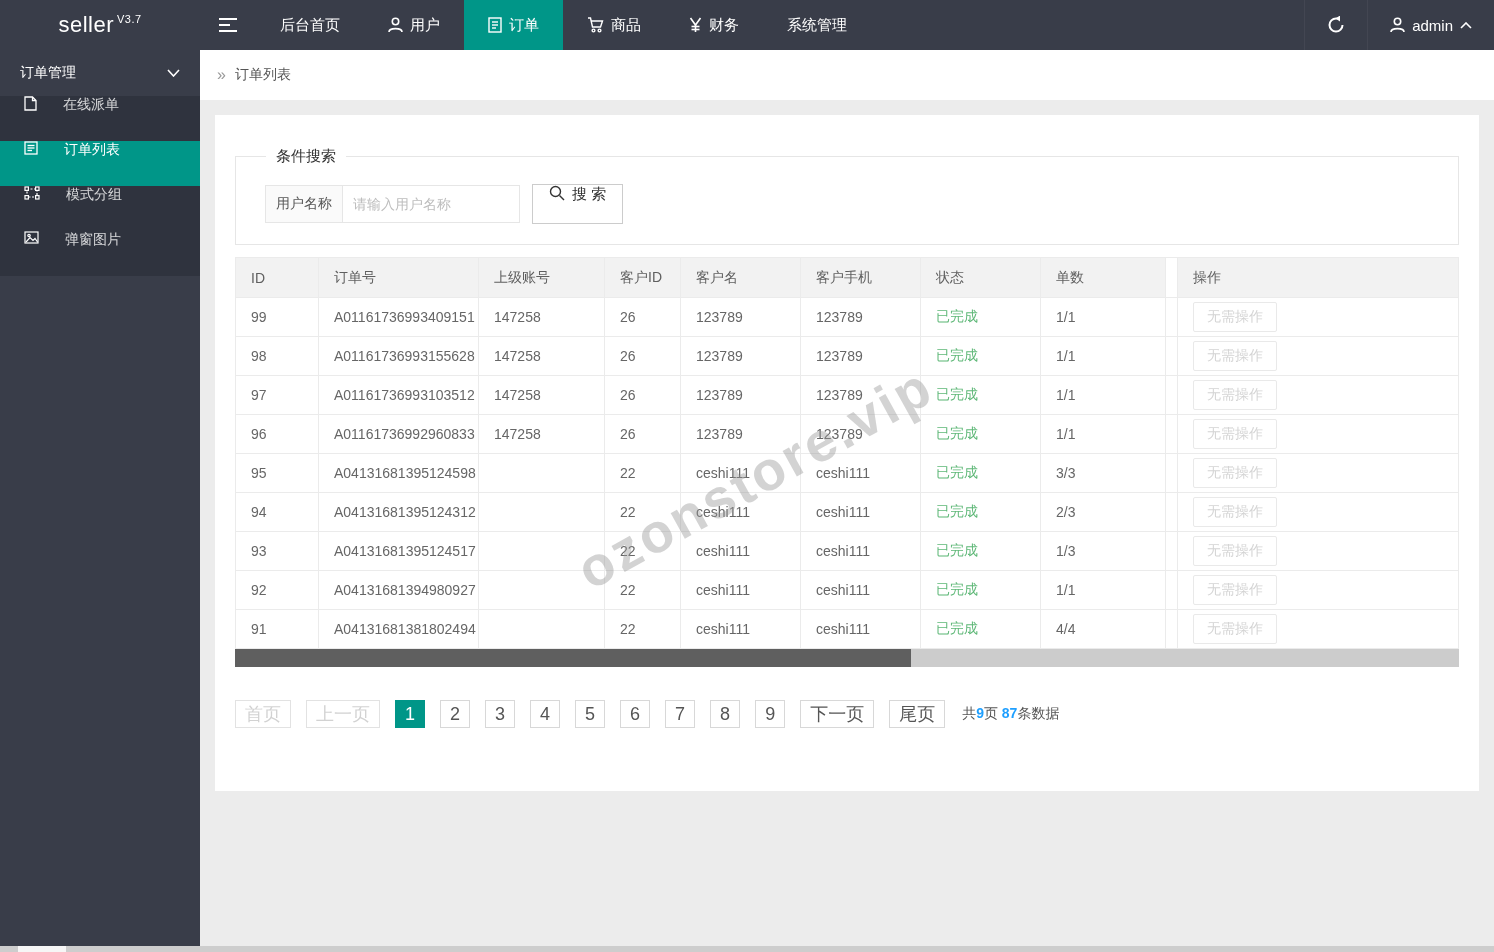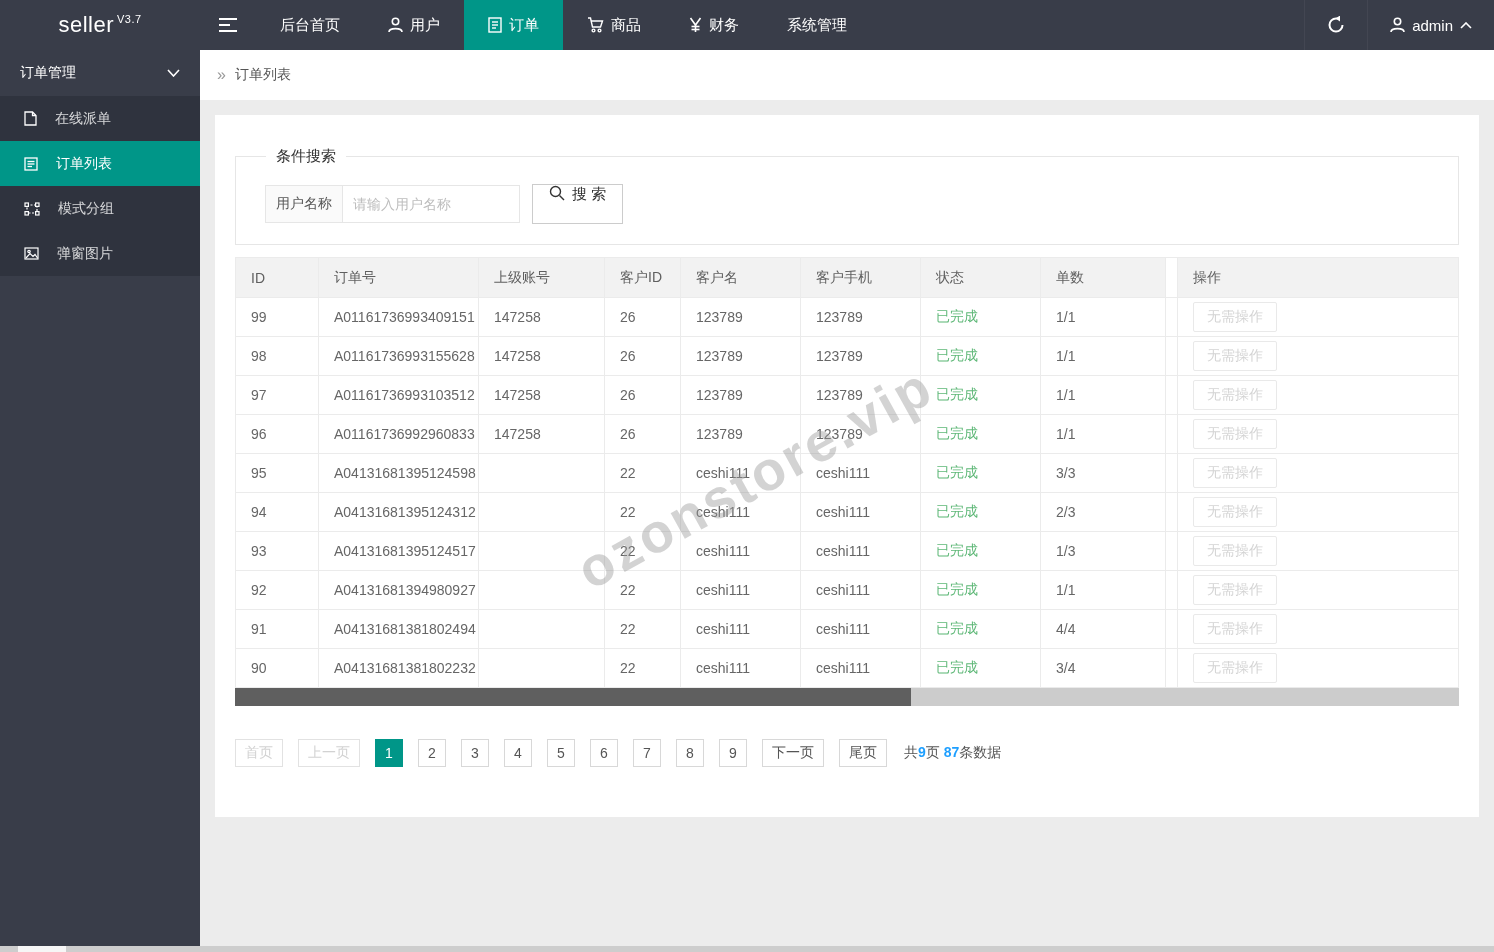--- a/index.html
+++ b/index.html
@@ -24,21 +24,21 @@
     border-left:1px solid rgba(255,255,255,.05); }
   .nav-user { display:flex; align-items:center; gap:7px; padding:14px 22px; color:#fff;
     font-size:15px; cursor:pointer; border-left:1px solid rgba(255,255,255,.05); }
 
   
   .sidebar { position:absolute; left:0; top:50px; width:200px; height:896px;
     background:#393D49; z-index:10; }
   .side-group { height:46px; display:flex; align-items:center; justify-content:space-between;
     padding:0 20px; color:#fff; font-size:14px; cursor:pointer; }
   .side-sub { background:#2F333E; }
-  .side-item { height:45px; display:flex; align-items:center; gap:18px;
+  .side-item { height:45px; display:flex; align-items:flex-start; gap:26px;
     padding:0 0 0 24px; color:rgba(255,255,255,.8); font-size:14px; cursor:pointer; }
   .side-item.active { background:#009688; color:#fff; }
 
   
   .main { position:absolute; left:200px; top:50px; width:1294px; height:896px; }
   .breadcrumb-bar { height:50px; background:#fff; display:flex; align-items:center;
     padding-left:17px; font-size:14px; color:#555; }
   .crumb-caret { color:#999; font-size:16px; margin-right:9px; }
   .content { padding:15px; }
   .card { background:#fff; min-height:676px; padding:20px 20px 50px; position:relative; }
@@ -70,21 +70,21 @@
     border-radius:2px; background:#fff; color:#d4d4d4; font-size:14px; cursor:not-allowed; }
 
   
   .hscroll { width:100%; height:18px; background:#ccc; position:relative; cursor:pointer; }
   .hscroll-thumb { position:absolute; left:0; top:0; height:18px; width:55.2%;
     background:#5f5f5f; }
 
   
   .pager { display:flex; align-items:center; margin-top:33px; }
   .page-btn { min-width:28px; height:28px; padding:0 9px; margin-right:15px;
-    border:1px solid #d8d8d8; background:#fff; color:#555; font-size:14px;
+    border:1px solid #d8d8d8; background:#fff; color:#555; font-size:18px;
     display:flex; align-items:center; justify-content:center; cursor:pointer;
     font-family:inherit; }
   .page-btn.disabled { color:#d2d2d2; border-color:#e2e2e2; cursor:default; }
   .page-btn.current { background:#009688; border-color:#009688; color:#fff; cursor:default; }
   .pager-summary { font-size:14px; color:#555; margin-left:2px; }
   .pager-summary .num { color:#1E9FFF; font-weight:bold; }
 
   
   .watermark { position:absolute; left:755px; top:478px; transform:translate(-50%,-50%) rotate(-29deg);
     font-size:55px; letter-spacing:3px; color:rgba(150,150,150,.42); font-weight:bold;
@@ -392,32 +392,20 @@
               <td>A04131681381802494</td>
               <td></td>
               <td>22</td>
               <td>ceshi111</td>
               <td>ceshi111</td>
               <td><span class="status-done">已完成</span></td>
               <td>4/4</td>
               <td class="spacer"></td>
               <td><span class="btn-disabled">无需操作</span></td>
             </tr>
-            <tr>
-              <td>90</td>
-              <td>A04131681381802232</td>
-              <td></td>
-              <td>22</td>
-              <td>ceshi111</td>
-              <td>ceshi111</td>
-              <td><span class="status-done">已完成</span></td>
-              <td>3/4</td>
-              <td class="spacer"></td>
-              <td><span class="btn-disabled">无需操作</span></td>
-            </tr>
           </tbody>
       </table>
 
       <div class="hscroll">
         <div class="hscroll-thumb"></div>
       </div>
 
       <div class="pager" id="pager">
           <button class="page-btn disabled">首页</button>
           <button class="page-btn disabled">上一页</button>

